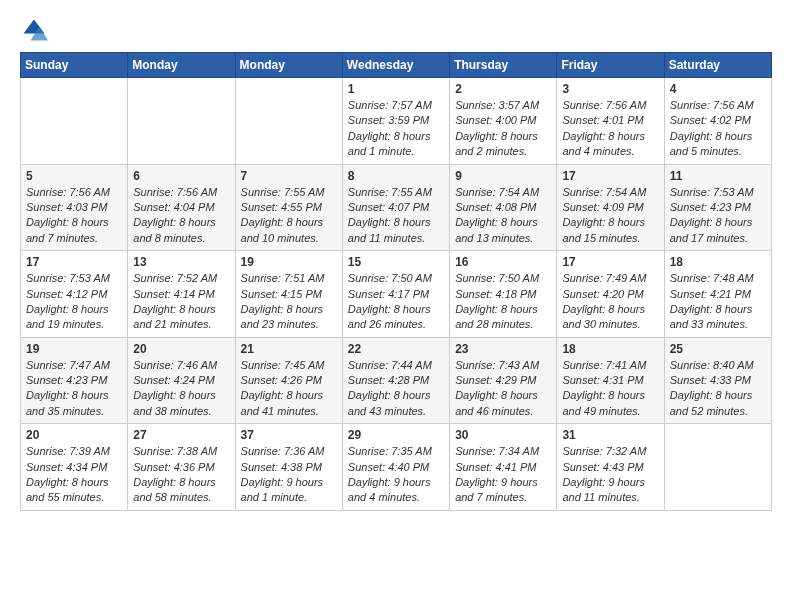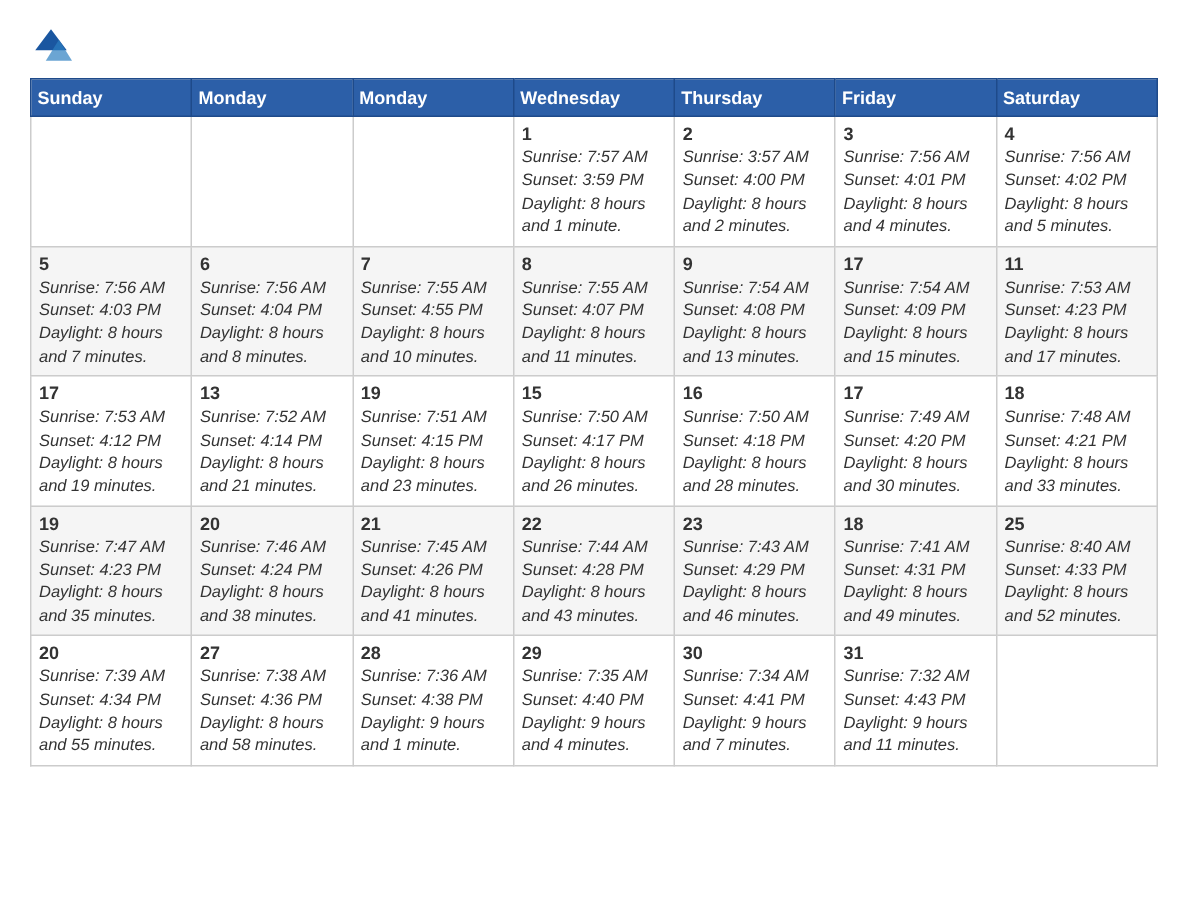--- a/index.html
+++ b/index.html
@@ -294,21 +294,21 @@
 Sunset: 4:34 PM
 Daylight: 8 hours and 55 minutes.</div>
           </td>
           <td>
             <span class="day-num">27</span>
             <div class="day-info">Sunrise: 7:38 AM
 Sunset: 4:36 PM
 Daylight: 8 hours and 58 minutes.</div>
           </td>
           <td>
-            <span class="day-num">28</span>
+            <span class="day-num">37</span>
             <div class="day-info">Sunrise: 7:36 AM
 Sunset: 4:38 PM
 Daylight: 9 hours and 1 minute.</div>
           </td>
           <td>
             <span class="day-num">29</span>
             <div class="day-info">Sunrise: 7:35 AM
 Sunset: 4:40 PM
 Daylight: 9 hours and 4 minutes.</div>
           </td>

